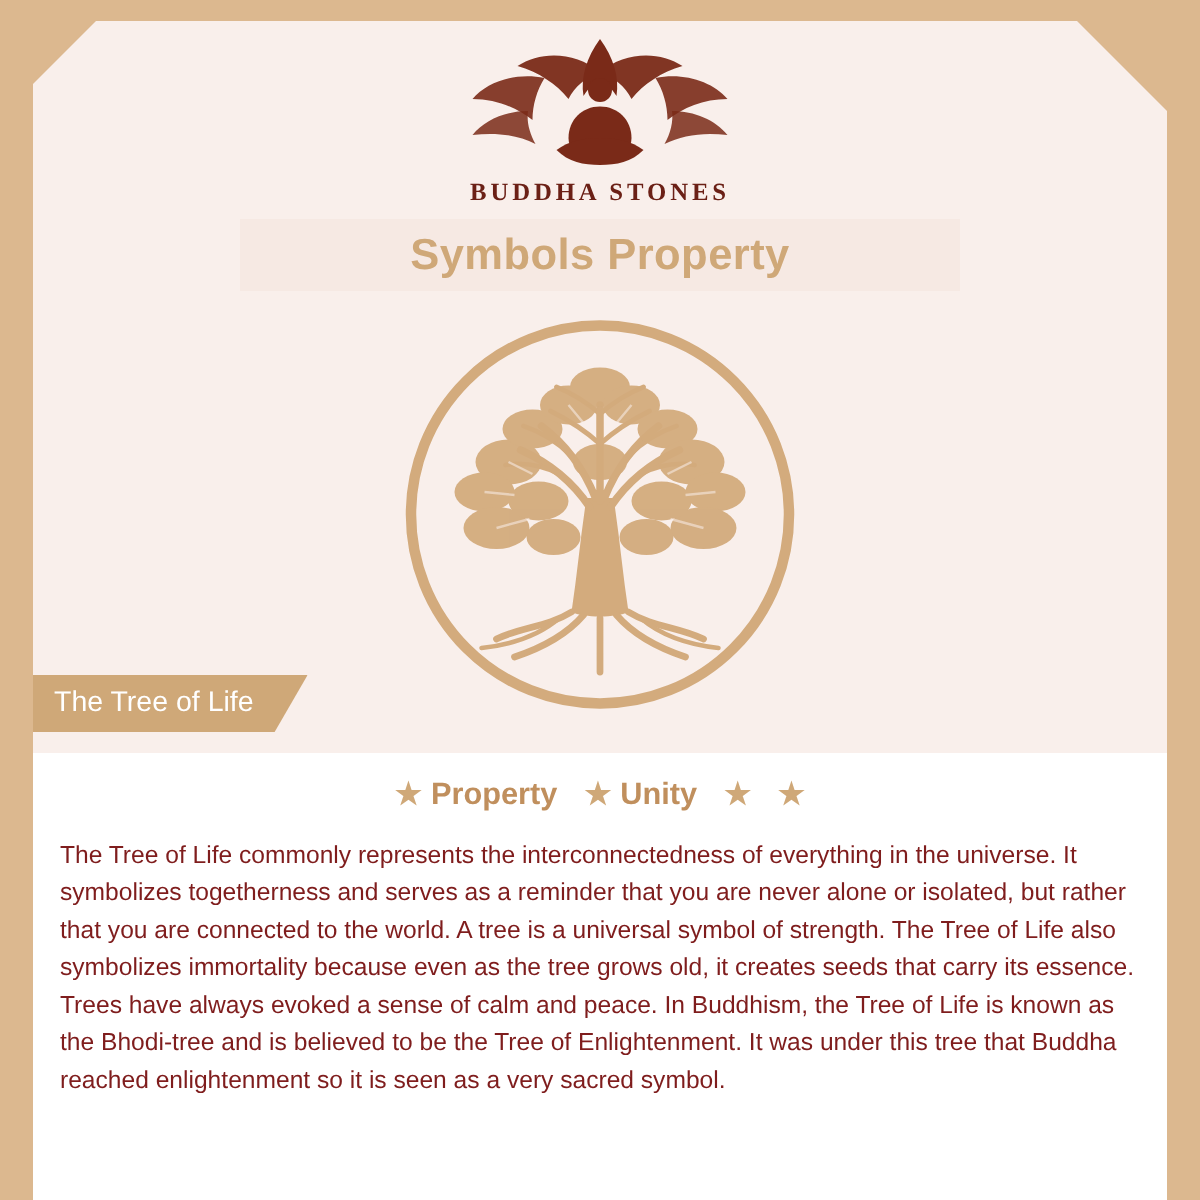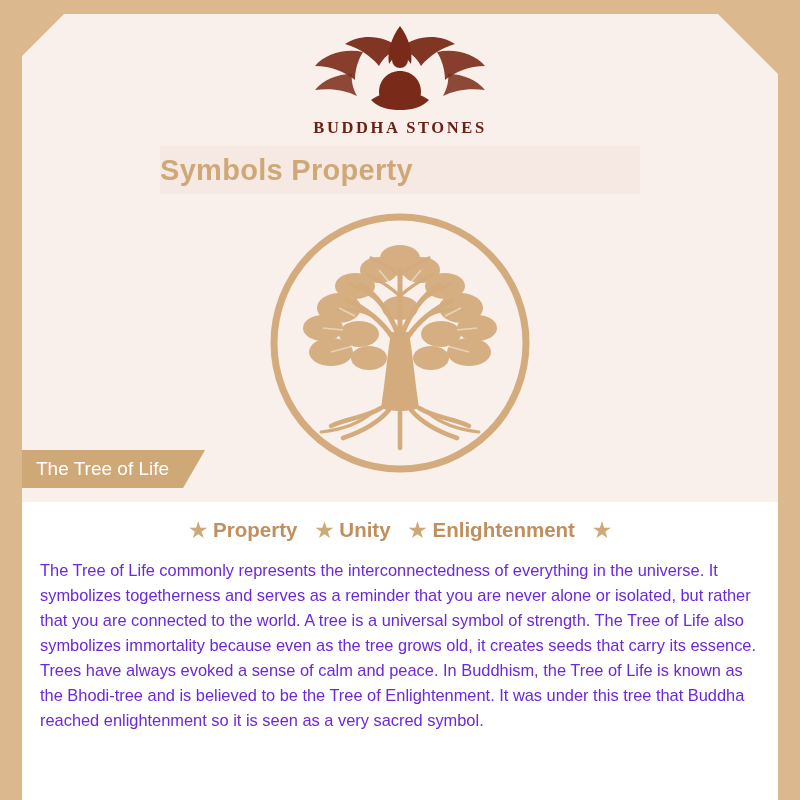--- a/index.html
+++ b/index.html
@@ -114,21 +114,21 @@
   .title-banner {
     position: absolute;
     top: 146px;
     left: 160px;
     width: 480px;
     height: 48px;
     background: #f6e9e3;
     z-index: 6;
     display: flex;
     align-items: center;
-    justify-content: flex-start;
+    justify-content: center;
   }
   .title-banner .title-text {
     font-size: 29px;
     font-weight: bold;
     color: #cfa878;
     letter-spacing: 0.3px;
     font-family: "Liberation Sans", sans-serif;
   }
 
   
@@ -190,21 +190,21 @@
     color: #c08f5d;
   }
   .star {
     color: #cfa878;
     font-size: 20px;
     line-height: 1;
   }
   .body-text {
     font-size: 16.4px;
     line-height: 1.52;
-    color: #6d28d9;
+    color: #7f1d1d;
     text-align: left;
     font-family: "Liberation Sans", sans-serif;
   }
 </style>
 </head>
 <body>
 
 <div id="page">
 
   <div class="top-bar"></div>
@@ -298,21 +298,20 @@
       <div class="kw">
         <span class="star">★</span>
         <span>Property</span>
       </div>
       <div class="kw">
         <span class="star">★</span>
         <span>Unity</span>
       </div>
       <div class="kw">
         <span class="star">★</span>
-        <span>Enlightenment</span>
       </div>
       <div class="kw">
         <span class="star">★</span>
       </div>
     </div>
     <p class="body-text">The Tree of Life commonly represents the interconnectedness of everything in the universe. It symbolizes togetherness and serves as a reminder that you are never alone or isolated, but rather that you are connected to the world. A tree is a universal symbol of strength. The Tree of Life also symbolizes immortality because even as the tree grows old, it creates seeds that carry its essence. Trees have always evoked a sense of calm and peace. In Buddhism, the Tree of Life is known as the Bhodi-tree and is believed to be the Tree of Enlightenment. It was under this tree that Buddha reached enlightenment so it is seen as a very sacred symbol.</p>
   </div>
 
 </div>
 

